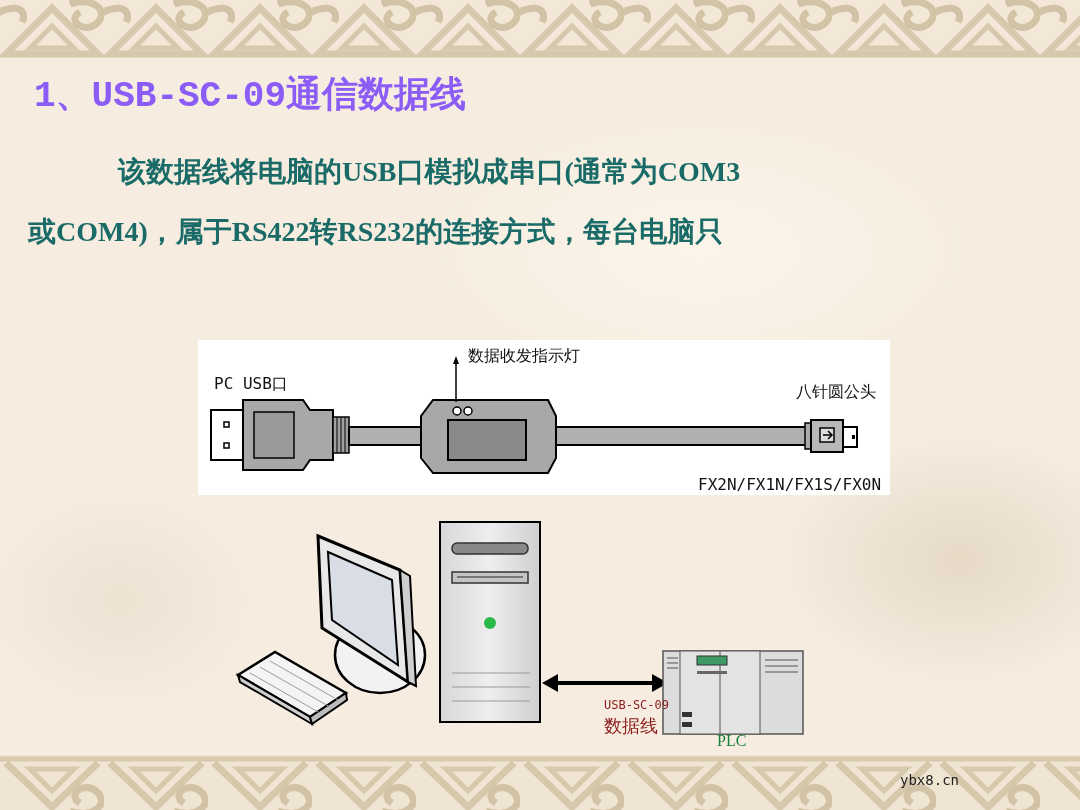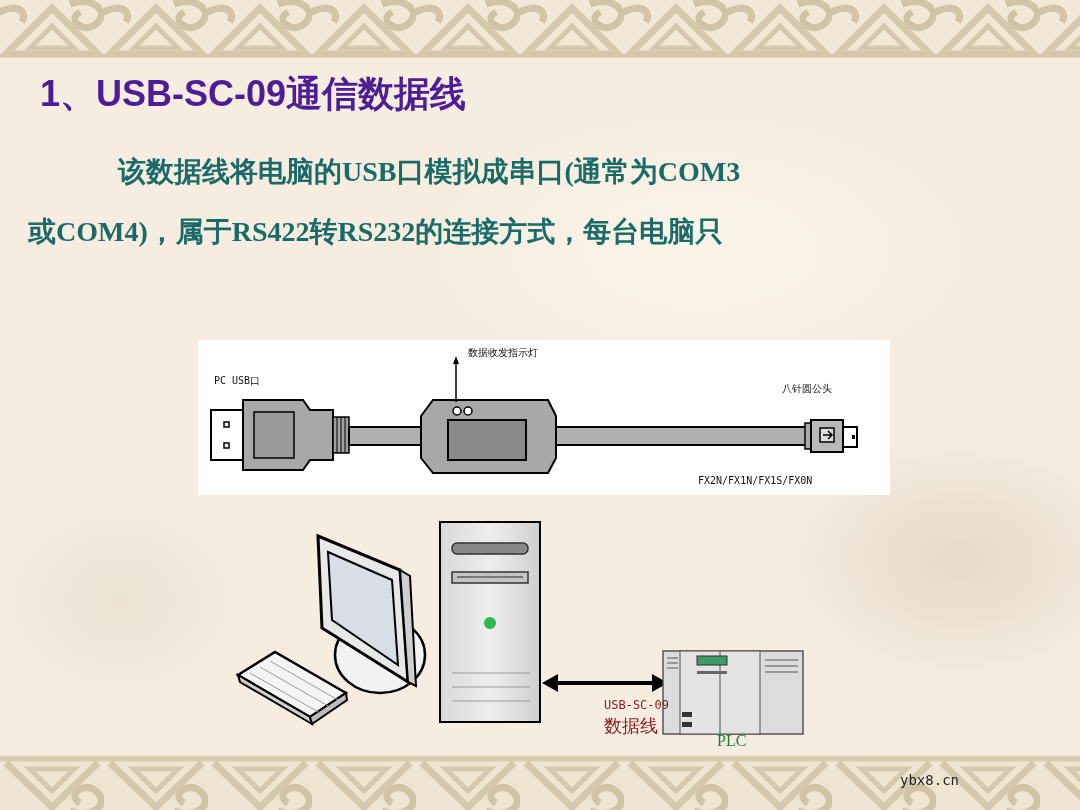--- a/index.html
+++ b/index.html
@@ -15,42 +15,42 @@
       radial-gradient(ellipse 200px 160px at 120px 600px, rgba(210,195,170,0.25), transparent 70%),
       radial-gradient(ellipse 400px 200px at 700px 250px, rgba(255,250,240,0.6), transparent 70%),
       #f6ede0;
   }
   .border-band {
     position: absolute; left: 0; width: 1080px; height: 58px;
   }
   .border-top { top: 0; }
   .border-bottom { top: 755px; height: 55px; }
   .slide-title {
-    position: absolute; left: 40px; top: 70px;
-    font-size: 36px; font-weight: bold; color: #4c1d95;
-    font-family: Liberation Sans, sans-serif;
+    position: absolute; left: 34px; top: 70px;
+    font-size: 36px; font-weight: bold; color: #8b5cf6;
+    font-family: Liberation Mono, monospace;
     letter-spacing: 0px; white-space: nowrap;
   }
   .body-text {
     position: absolute; left: 28px; top: 142px; width: 1030px;
     font-size: 28px; font-weight: bold; color: #1a6b68;
     font-family: "Liberation Serif", "DejaVu Serif", serif;
     line-height: 60px;
   }
   .body-text .line { display: block; white-space: nowrap; }
   .body-text .indent { padding-left: 90px; }
 
   .cable-figure {
     position: absolute; left: 198px; top: 340px; width: 692px; height: 155px;
     background: #ffffff;
   }
   .cable-figure svg { position: absolute; left: 0; top: 0; }
   .fig-label {
     position: absolute; font-family: "DejaVu Sans Mono", "Liberation Mono", monospace;
-    font-size: 10px; color: #111; white-space: nowrap;
+    font-size: 16px; color: #111; white-space: nowrap;
   }
 
   .network-figure { position: absolute; left: 220px; top: 510px; width: 600px; height: 245px; }
   .net-label {
     position: absolute; white-space: nowrap;
     font-family: "DejaVu Sans Mono", "Liberation Mono", monospace;
   }
   .watermark {
     position: absolute; left: 900px; top: 772px;
     font-family: "DejaVu Sans Mono", "Liberation Mono", monospace;
@@ -127,21 +127,21 @@
       <rect x="607" y="83" width="6" height="26" fill="#aaa" stroke="#000" stroke-width="1.5"></rect>
       <rect x="613" y="80" width="32" height="32" fill="#b8b8b8" stroke="#000" stroke-width="2"></rect>
       <rect x="622" y="88" width="14" height="14" fill="#ddd" stroke="#000" stroke-width="1.5"></rect>
       <path d="M625 95 L633 95 M630 91 L634 95 L630 99" stroke="#000" stroke-width="1.5" fill="none"></path>
       <rect x="645" y="87" width="14" height="20" fill="#fff" stroke="#000" stroke-width="2"></rect>
       <rect x="654" y="95" width="3" height="4" fill="#000"></rect>
     </g>
   </svg>
   <div class="fig-label" style="left:16px; top:34px;">PC USB口</div>
   <div class="fig-label" style="left:270px; top:6px;">数据收发指示灯</div>
-  <div class="fig-label" style="left:584px; top:42px;">八针圆公头</div>
+  <div class="fig-label" style="left:598px; top:42px;">八针圆公头</div>
   <div class="fig-label" style="left:500px; top:135px;">FX2N/FX1N/FX1S/FX0N</div>
 </div>
 
 <div class="network-figure">
   <svg width="600" height="245" viewBox="0 0 600 245">
 
     <g>
       <ellipse cx="160" cy="145" rx="45" ry="38" fill="#f2f2f2" stroke="#000" stroke-width="2.5"></ellipse>
       <polygon points="98,26 180,60 188,172 102,118" fill="#e8e8e8" stroke="#000" stroke-width="3"></polygon>
       <polygon points="180,60 190,66 196,176 188,172" fill="#cfcfcf" stroke="#000" stroke-width="2"></polygon>

